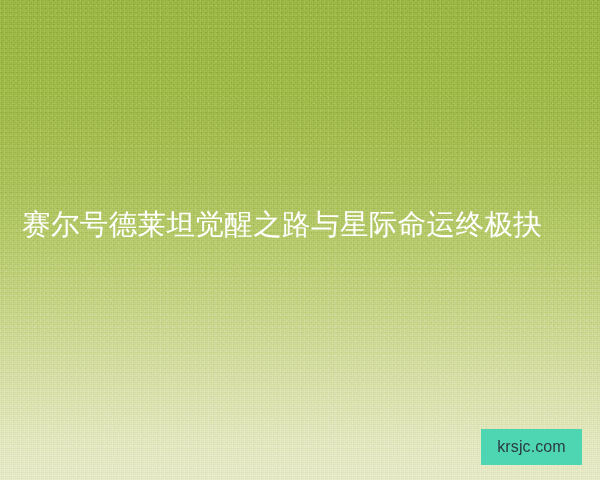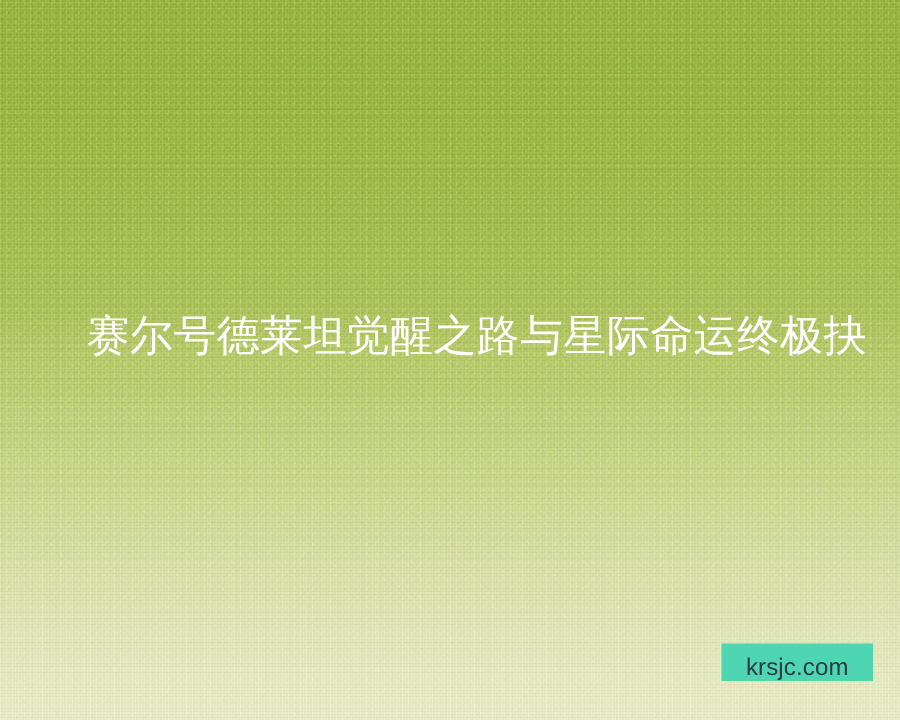--- a/index.html
+++ b/index.html
@@ -56,43 +56,43 @@
     background-image:
       repeating-linear-gradient(0deg, rgba(255,255,255,.22) 0 1px, rgba(0,0,0,.10) 1px 2px),
       repeating-linear-gradient(90deg, rgba(255,255,255,.18) 0 1px, rgba(0,0,0,.08) 1px 2px);
   }
 
   #title-block {
     position: absolute;
     left: 0;
     right: 0;
     top: 204px;
-    text-align: right;
+    text-align: left;
     padding: 0 22px;
     box-sizing: border-box;
   }
   .title-line {
     display: block;
     color: #ffffff;
     font-size: 28.5px;
     line-height: 40px;
     font-weight: 400;
     letter-spacing: 0.4px;
     white-space: nowrap;
   }
 
   #watermark {
     position: absolute;
     left: 481px;
     top: 429px;
     width: 101px;
-    height: 25px;
+    height: 36px;
     background: #4ed6b2;
     display: flex;
-    align-items: flex-end;
+    align-items: center;
     justify-content: center;
   }
   #watermark-label {
     color: #2b3a44;
     font-size: 16px;
     line-height: 1;
     letter-spacing: 0.1px;
   }
 </style>
 </head>

